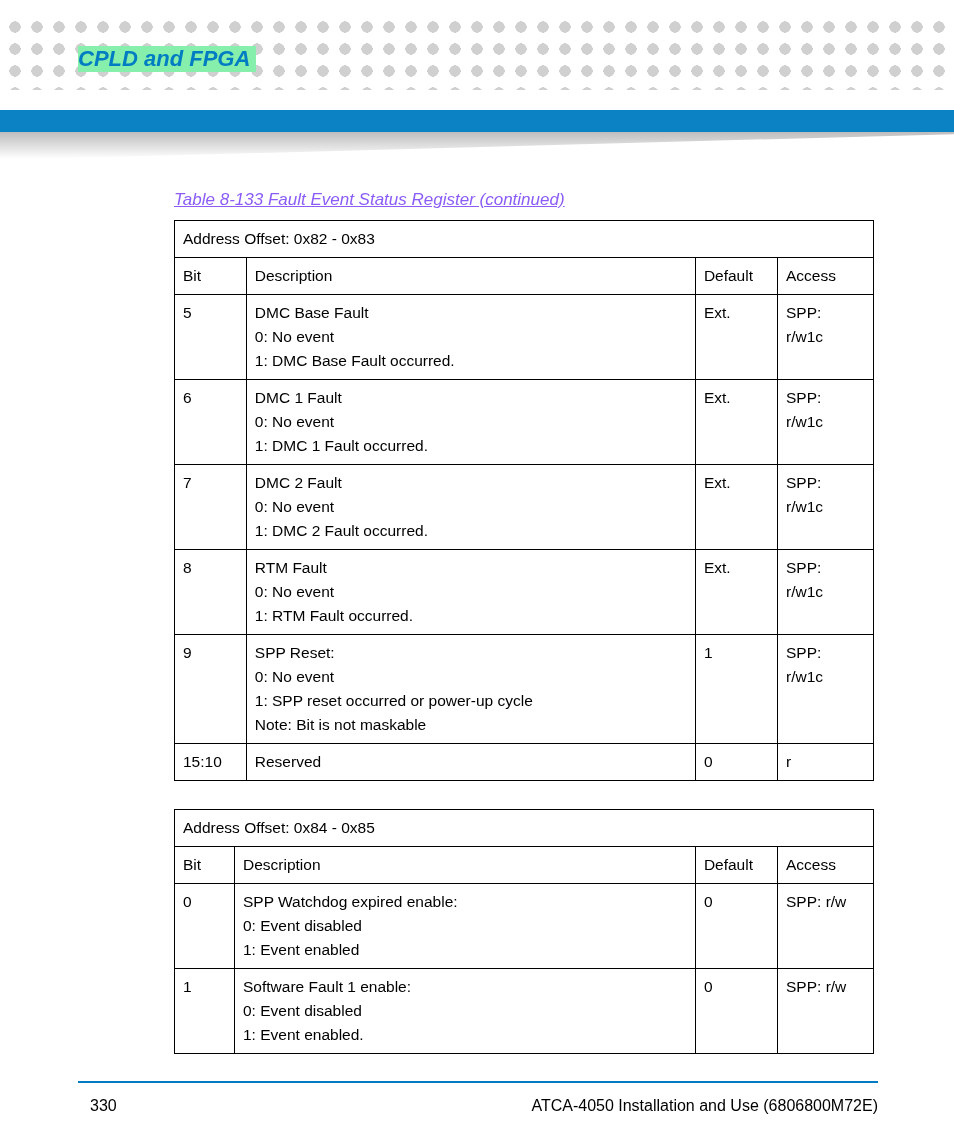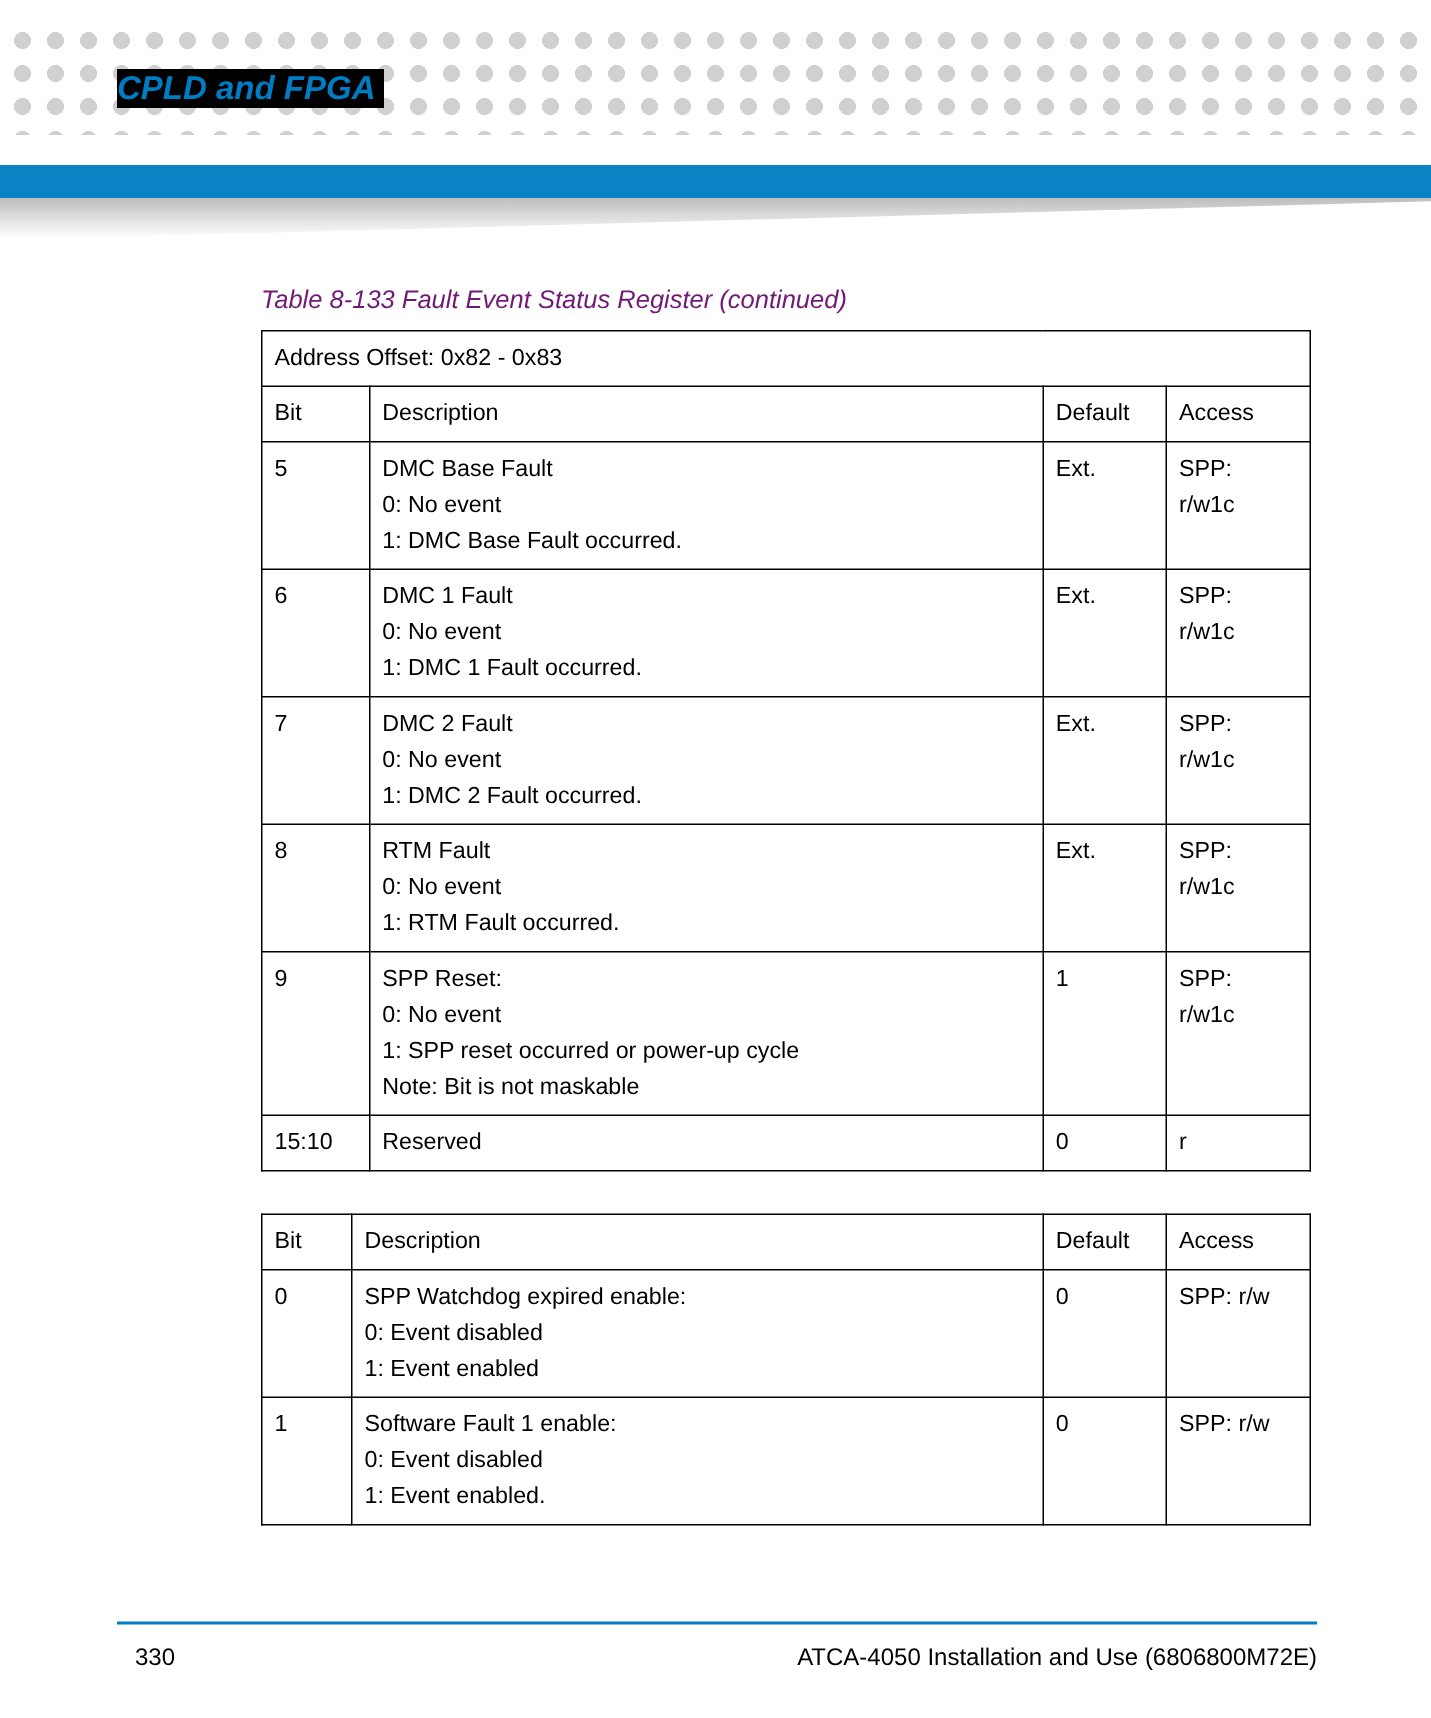--- a/index.html
+++ b/index.html
@@ -21,21 +21,21 @@
     background-size: 22px 22px;
     background-position: 4px 4px;
   }
   .chapter-title {
     position: absolute;
     top: 46px; left: 78px;
     font-size: 22px;
     font-weight: 700;
     color: #007cc3;
     font-style: italic;
-    background: #000000;
+    background: #86efac;
     padding: 0 6px 0 0;
   }
   
   .blue-bar {
     position: absolute;
     left: 0; right: 0;
     top: 110px;
     height: 22px;
     background: #0a82c4;
   }
@@ -48,24 +48,25 @@
     background: linear-gradient(to bottom, #bdbdbd, #fff 95%);
     clip-path: polygon(0 0, 100% 0, 100% 8%, 0 100%);
   }
   .content {
     position: absolute;
     top: 184px;
     left: 78px;
     right: 76px;
   }
   .table-caption {
-    color: #701a75;
+    color: #8b5cf6;
     font-style: italic;
     font-size: 17px;
     margin: 6px 0 10px 96px;
+    text-decoration: underline;
   }
   table.reg {
     border-collapse: collapse;
     width: 700px;
     margin-left: 96px;
     font-size: 15.5px;
   }
   table.reg td {
     border: 1px solid #000;
     padding: 6px 24px 6px 8px;
@@ -163,20 +164,23 @@
       <td>0</td>
       <td>r</td>
     </tr>
   </tbody>
     </table>
 
   <div class="spacer"></div>
 
   <table class="reg">
     <tbody>
+        <tr class="address-row">
+      <td colspan="4">Address Offset: 0x84 - 0x85</td>
+    </tr>
     <tr>
       <td class="col-bit">Bit</td>
       <td class="col-desc">Description</td>
       <td class="col-def">Default</td>
       <td class="col-acc">Access</td>
     </tr>
     <tr>
       <td>0</td>
       <td style="white-space:pre-line">SPP Watchdog expired enable:
 0: Event disabled

